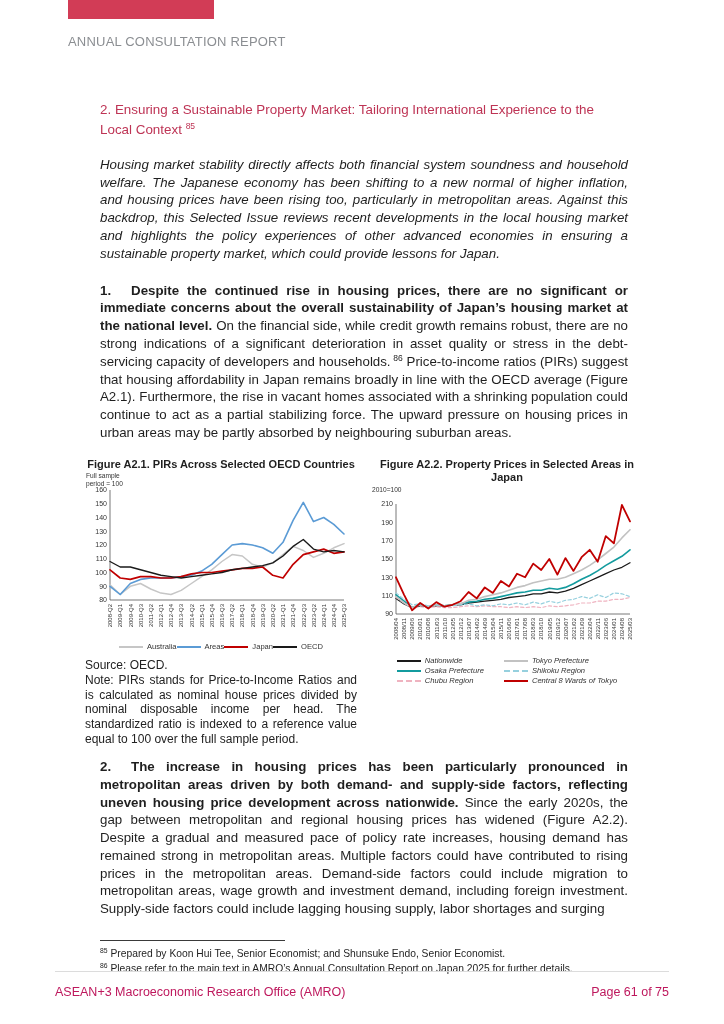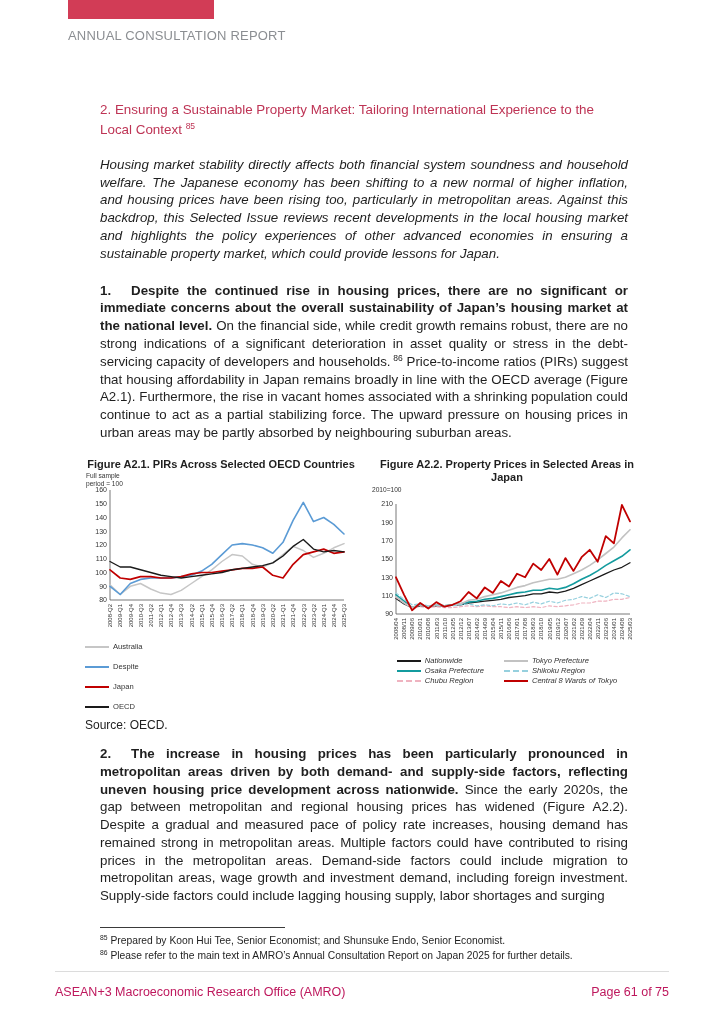--- a/index.html
+++ b/index.html
@@ -4,36 +4,36 @@
 <style>
   * { margin:0; padding:0; box-sizing:border-box; }
   html,body { background:#ffffff; }
   .page {
     position:relative; width:724px; height:1024px; background:#fff;
     font-family:"Liberation Sans", sans-serif; color:#1f1f1f; overflow:hidden;
   }
   
   .header { position:absolute; left:68px; top:0; }
   .red-bar { width:146px; height:19px; background:#d23c56; }
-  .report-title { margin-top:9px; font-size:13px; color:#8b8e92; letter-spacing:.2px; }
+  .report-title { margin-top:15px; font-size:13px; color:#8b8e92; letter-spacing:.2px; }
   .report-subtitle { font-size:13px; color:#c43a55; }
   
   .content { position:absolute; left:100px; top:100px; width:528px; }
   .section-heading { font-size:13.4px; font-weight:400; color:#be3455; line-height:1.5; margin-bottom:15px; }
   .section-heading sup { font-size:8.5px; }
   .lede { font-style:italic; font-size:13.3px; line-height:1.34; text-align:justify; margin-bottom:19px; }
   .para { font-size:13.3px; line-height:1.335; text-align:justify; margin-bottom:16px; }
   .para sup { font-size:8.5px; }
   
   .figures { display:flex; gap:14px; margin:2px 0 12px -15px; width:558px; }
   .figure { flex:1; min-width:0; }
   .fig-title { font-size:11px; font-weight:bold; text-align:center; line-height:1.25; margin-bottom:1px; }
   .chart svg { display:block; }
   .legend { font-size:7.6px; color:#333; margin-top:-2px; }
-  .legend.row { display:flex; justify-content:center; gap:11px;flex-direction:column; }
+  .legend.row { display:flex; justify-content:center; gap:0; }
   .legend.grid { display:grid; grid-template-rows:repeat(3,auto); grid-auto-flow:column; justify-content:center; column-gap:20px; row-gap:1px;font-style:italic; }
   .lg-item { display:flex; align-items:center; gap:4px; white-space:nowrap; }
   .lg-swatch { display:inline-block; width:24px; height:0; border-top:2px solid #000; flex:none; }
   .fig-note { font-size:12px; line-height:1.22; text-align:justify; margin-top:7px; color:#222; }
   
   .fn-rule { width:185px; border-top:1px solid #3a3a3a; margin:22px 0 5px 0; }
   .footnote { font-size:10.3px; line-height:1.33; }
   .footnote sup { font-size:6.8px; }
   
   .footer { position:absolute; left:55px; right:55px; top:971px; border-top:1px solid #dcdcdc;
@@ -105,33 +105,34 @@
               <polyline points="25.0,89.5 35.2,95.0 45.3,95.0 55.5,97.8 65.7,100.5 75.9,103.3 86.0,104.6 96.2,106.0 106.4,104.6 116.6,103.3 126.7,101.9 136.9,100.5 147.1,97.8 157.3,96.4 167.4,95.0 177.6,93.6 187.8,90.9 198.0,84.0 208.1,74.4 218.3,67.5 228.5,77.1 238.7,79.9 248.8,78.5 259.0,79.9" fill="none" stroke="#1a1a1a" stroke-width="1.4" stroke-linejoin="round" stroke-linecap="round"></polyline>
             </svg>
           </div>
         <div class="legend row">
             <span class="lg-item">
               <span class="lg-swatch" style="border-top: 2px solid rgb(198, 198, 198);"></span>
               <span>Australia</span>
             </span>
             <span class="lg-item">
               <span class="lg-swatch" style="border-top: 2px solid rgb(91, 155, 213);"></span>
-              <span>Despite</span>
+              <span>Areas</span>
             </span>
             <span class="lg-item">
               <span class="lg-swatch" style="border-top: 2px solid rgb(192, 0, 0);"></span>
               <span>Japan</span>
             </span>
             <span class="lg-item">
               <span class="lg-swatch" style="border-top: 2px solid rgb(26, 26, 26);"></span>
               <span>OECD</span>
             </span>
           </div>
         <div class="fig-note">
           <div>Source: OECD.</div>
+          <div>Note: PIRs stands for Price-to-Income Ratios and is calculated as nominal house prices divided by nominal disposable income per head. The standardized ratio is indexed to a reference value equal to 100 over the full sample period.</div>
         </div>
       </div>
 
       <div class="figure">
         <div class="fig-title">Figure A2.2. Property Prices in Selected Areas in Japan</div>
         <div class="chart">
             <svg width="264" height="172" viewBox="0 0 264 172">
               <text x="1" y="6" font-size="6.6" fill="#333" font-family="Liberation Sans, sans-serif">2010=100</text>
               <path d="M25 18 L25 128 L259 128" fill="none" stroke="#555" stroke-width="0.8"></path>
               <text x="22" y="130.4" text-anchor="end" font-size="7" fill="#333" font-family="Liberation Sans, sans-serif">90</text>

